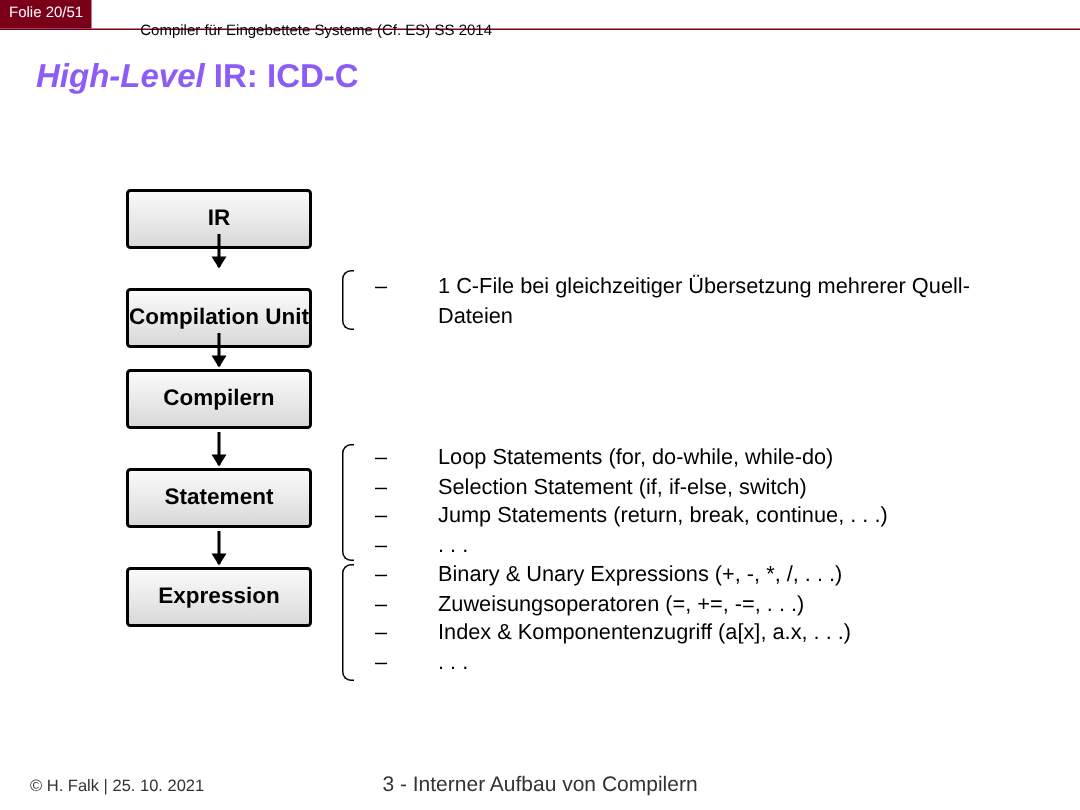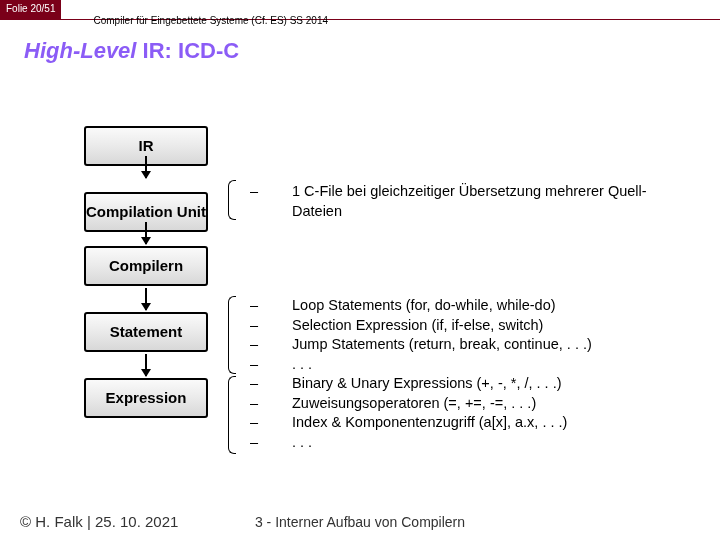--- a/index.html
+++ b/index.html
@@ -84,21 +84,21 @@
     font-size: 14.5px;
     line-height: 1.35;
   }
   .bullets .row { display: flex; }
   .bullets .dash { width: 18px; flex-shrink: 0; }
   .bullets .txt { }
   .footer-left {
     position: absolute;
     bottom: 10px;
     left: 20px;
-    font-size: 15px;
+    font-size: 11px;
     color: #333;
   }
   .footer-center {
     position: absolute;
     bottom: 10px;
     left: 50%;
     transform: translateX(-50%);
     font-size: 14px;
     color: #333;
   }
@@ -142,21 +142,21 @@
   <div class="brace" style="left:228px; top:232px; height:78px;"></div>
   <div class="brace" style="left:228px; top:312px; height:78px;"></div>
 
   <div class="bullets" style="left:250px; top:232px; width:450px;">
     <div class="row">
         <span class="dash">–</span>
         <span class="txt">Loop Statements (for, do-while, while-do)</span>
       </div>
     <div class="row">
         <span class="dash">–</span>
-        <span class="txt">Selection Expression (if, if-else, switch)</span>
+        <span class="txt">Selection Statement (if, if-else, switch)</span>
       </div>
     <div class="row">
         <span class="dash">–</span>
         <span class="txt">Jump Statements (return, break, continue, . . .)</span>
       </div>
     <div class="row">
         <span class="dash">–</span>
         <span class="txt">. . .</span>
       </div>
     <div class="row">

